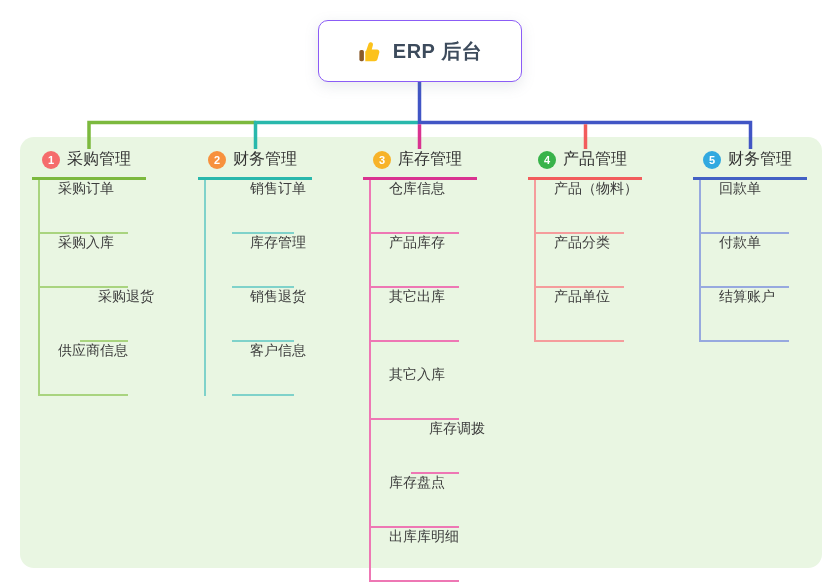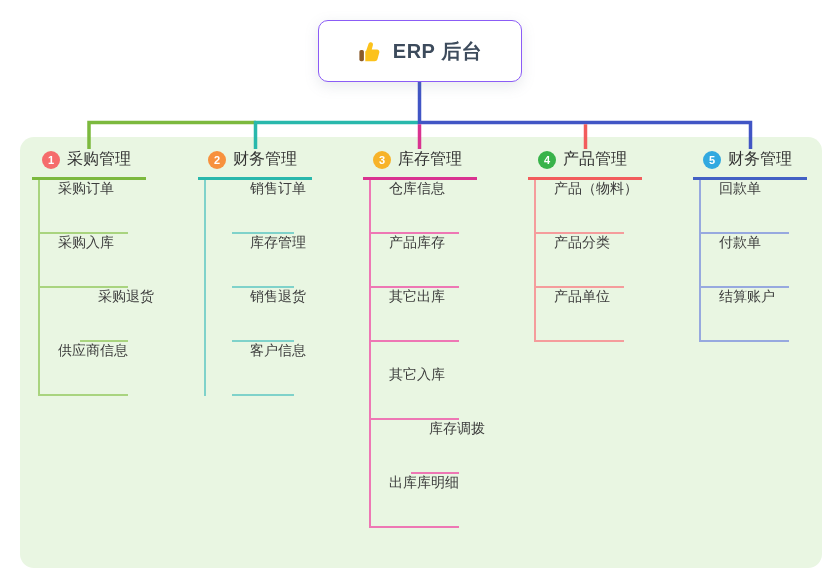--- a/index.html
+++ b/index.html
@@ -127,20 +127,23 @@
         <div class="child" style="border-bottom-color: rgb(238, 119, 180);">
           <span>其它出库</span>
         </div>
         <div class="child" style="border-bottom-color: rgb(238, 119, 180); margin-top: 24px;">
           <span>其它入库</span>
         </div>
         <div class="child" style="border-bottom-color: rgb(238, 119, 180); margin-left: 40px;">
           <span>库存调拨</span>
         </div>
         <div class="child" style="border-bottom-color: rgb(238, 119, 180);">
+          <span>库存盘点</span>
+        </div>
+        <div class="child" style="border-bottom-color: rgb(238, 119, 180);">
           <span>出库库明细</span>
         </div>
       </div>
   </div>
 
   <div class="branch" style="left: 528px;">
     <div class="branch-label" style="border-bottom-color: rgb(242, 92, 92);">
       <span class="badge" style="background: rgb(56, 179, 74);">4</span>
       <span class="branch-text">产品管理</span>
     </div>

